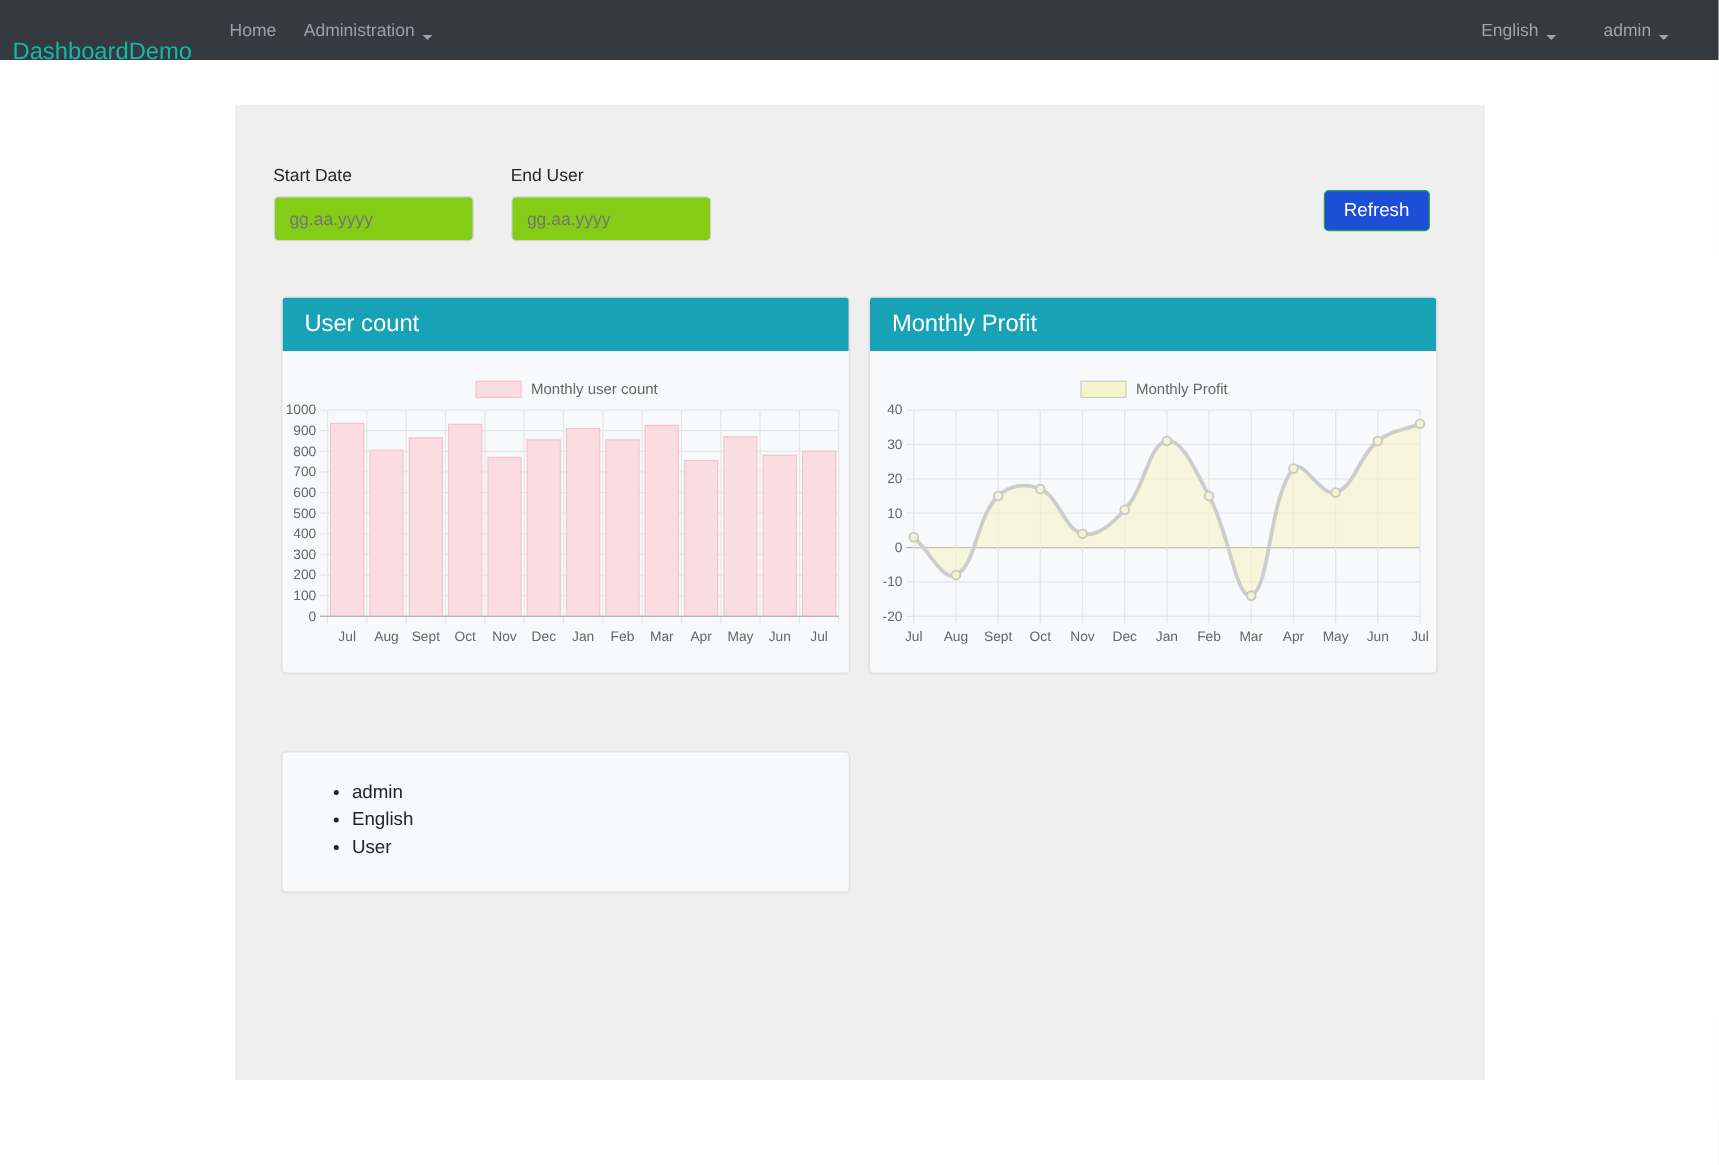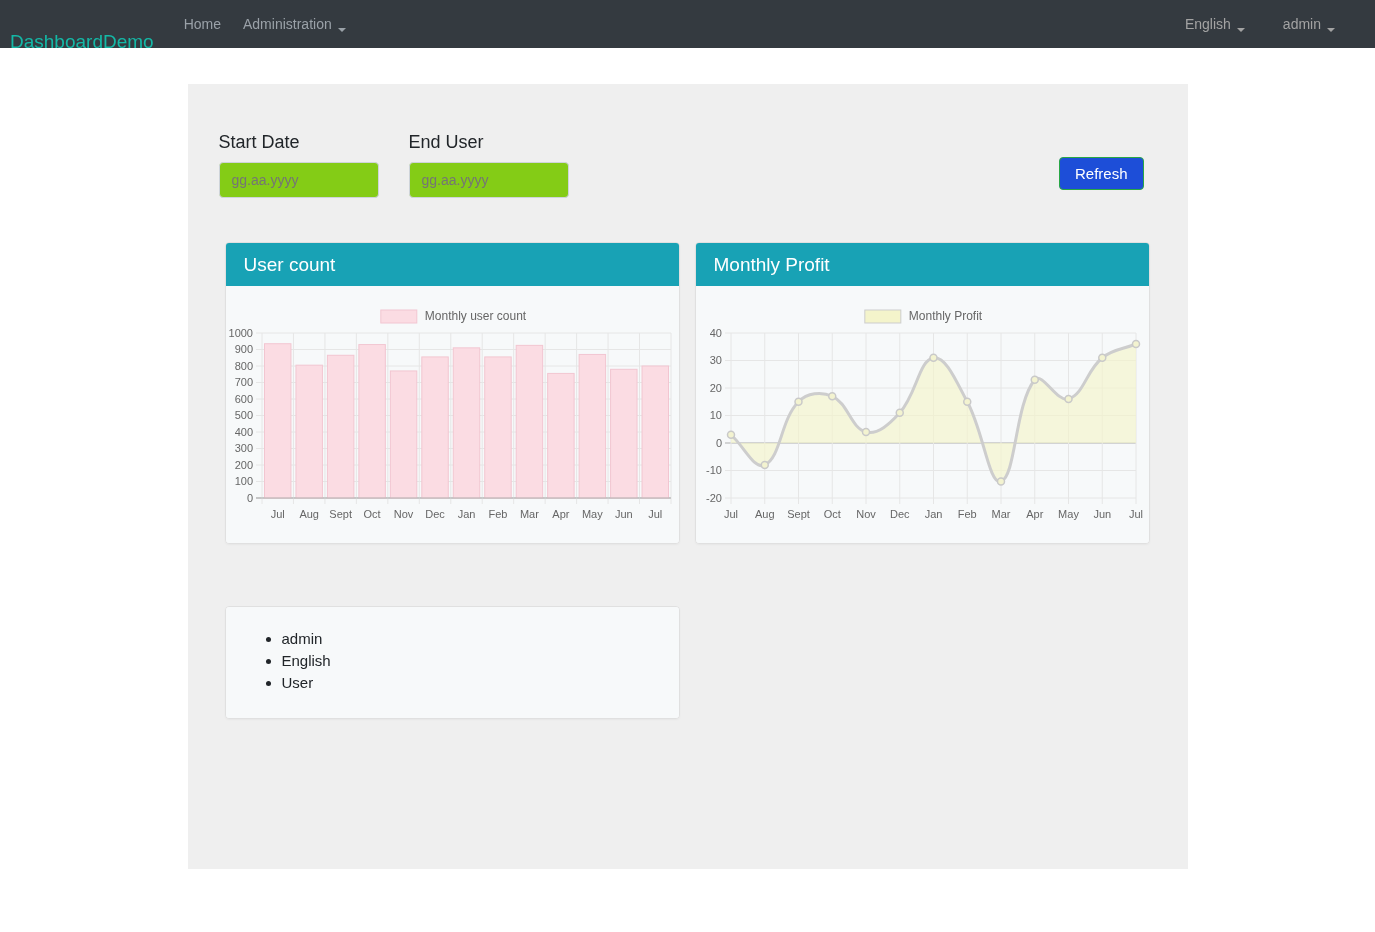--- a/index.html
+++ b/index.html
@@ -26,21 +26,21 @@
 
   
   .container {
     width:1000px; margin:36px auto 34px auto; background:#efefef;
     padding:48px 0 150px 0;
   }
 
   
   .filter-row { display:flex; align-items:flex-start; padding:0 44px 0 31px; }
   .form-group { margin-right:30px; }
-  .form-label { display:block; font-size:18px; color:#212529; margin-bottom:9px; }
+  .form-label { display:block; font-size:14px; color:#212529; margin-bottom:9px; }
   .date-input {
     width:160px; height:36px; border:1px solid #ced4da; border-radius:4px;
     background:#84cc16; font-size:14px; color:#495057; padding:0 12px;
     font-family:"Liberation Sans","DejaVu Sans",sans-serif;
   }
   .date-input::placeholder { color:#757575; }
   .btn-refresh {
     margin-left:auto; align-self:flex-end; margin-bottom:8px;
     background:#1d4ed8; color:#ffffff; border:1px solid #28a745; border-radius:4px;
     font-size:15px; padding:7px 15px; cursor:pointer;

